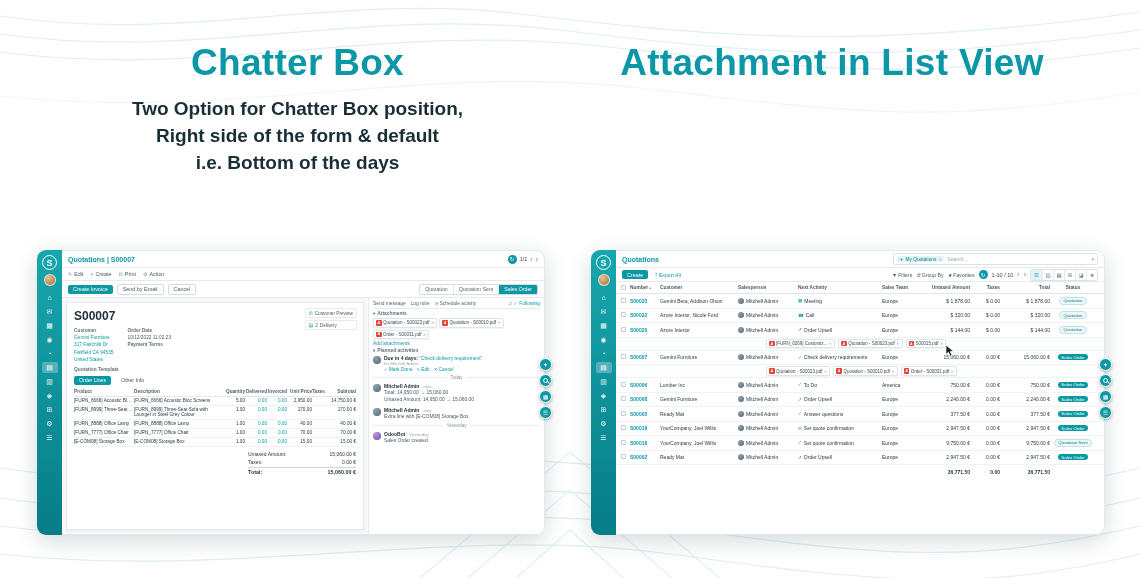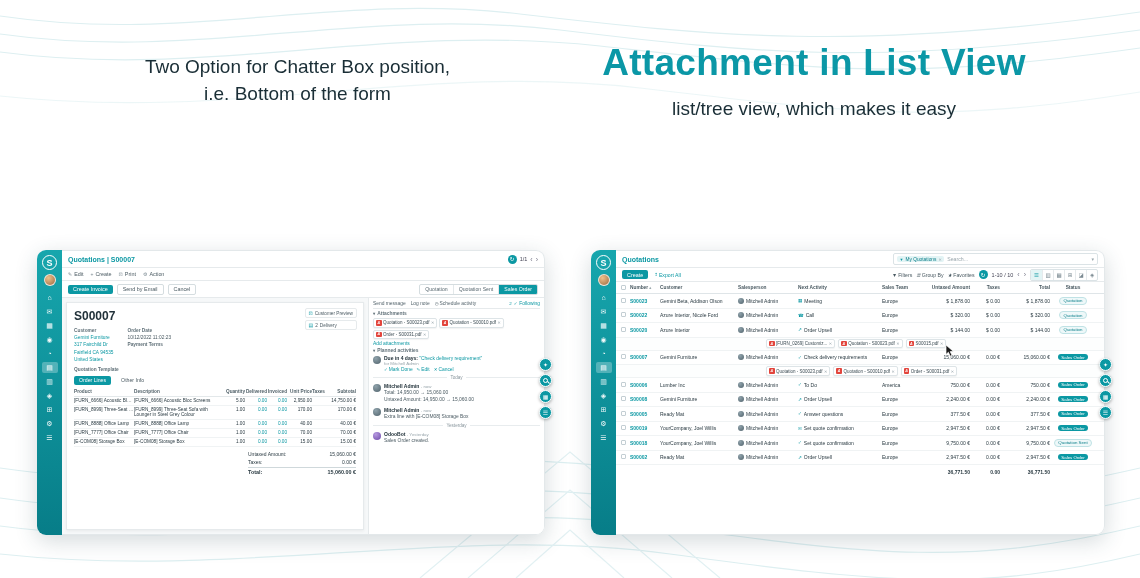--- a/index.html
+++ b/index.html
@@ -6,23 +6,23 @@
     --acc:#0b98a3; --accd:#077d88; --head:#0b97a6; --ink:#1a2e36; --gray:#6b7b84;
     --line:#e6eaec; --pdf:#e2453c;
   }
   *{box-sizing:border-box;margin:0;padding:0}
   html,body{width:1140px;height:578px}
   body{position:relative;font-family:"Liberation Sans",sans-serif;background:#fff;overflow:hidden}
   .bg{position:absolute;inset:0;z-index:0}
   
   .feature{position:absolute;text-align:center;z-index:2}
   .f-left{left:55px;top:42px;width:485px}
-  .f-right{left:564px;top:42px;width:500px}
+  .f-right{left:582px;top:42px;width:500px}
   .ftitle{font-size:37px;font-weight:bold;color:var(--head);letter-spacing:.3px}
-  .fdesc{margin-top:12px;font-size:19px;line-height:1.42;color:var(--ink);font-weight:400}
+  .fdesc{margin-top:12px;font-size:19px;line-height:1.42;color:var(--ink);font-weight:700}
   .dline{display:block}
   
   .shot{position:absolute;background:#fff;border-radius:9px;box-shadow:0 6px 22px rgba(40,70,80,.20);display:flex;z-index:3}
   #shot-form{left:37px;top:250px;width:508px;height:285px}
   #shot-list{left:591px;top:250px;width:514px;height:285px}
   .sbar{width:25px;background:linear-gradient(180deg,#17a6ad,#077d88);border-radius:9px 0 0 9px;display:flex;flex-direction:column;align-items:center;padding:5px 0 0;gap:4px;flex:none}
   .logo{width:15px;height:15px;border-radius:50%;border:1.4px solid #fff;color:#fff;font-size:9px;font-weight:bold;display:flex;align-items:center;justify-content:center}
   .savatar{width:12px;height:12px;border-radius:50%;background:radial-gradient(circle at 35% 30%,#f0c08a,#9a6b42);border:1px solid rgba(255,255,255,.75)}
   .sicons{display:flex;flex-direction:column;gap:3px;margin-top:2px}
   .sicons span{width:16px;height:11px;display:flex;align-items:center;justify-content:center;color:rgba(255,255,255,.93);font-size:7px;border-radius:2px;cursor:pointer}
@@ -148,29 +148,30 @@
     <path d="M0,554 C240,580 450,524 670,554 S980,592 1140,554"></path>
   </g>
   <g stroke="#e2f1f3" fill="none" stroke-width="1.2">
     <path d="M420,578 L570,452 L720,578"></path>
     <path d="M468,578 L570,490 L672,578"></path>
     <path d="M516,578 L570,530 L624,578"></path>
   </g>
 </svg>
 
 <section class="feature f-left" data-name="feature-chatter-box">
+  <h1 class="ftitle" data-name="feature-title-chatter-box">Chatter Box</h1>
   <p class="fdesc" data-name="feature-desc-chatter-box">
     <span class="dline" data-name="desc-line">Two Option for Chatter Box position,</span>
-    <span class="dline" data-name="desc-line">i.e. Bottom of the form</span>
+    <span class="dline" data-name="desc-line">Right side of the form &amp; default</span>
+    <span class="dline" data-name="desc-line">i.e. Bottom of the days</span>
   </p>
 </section>
 <section class="feature f-right" data-name="feature-attachment-list">
   <h1 class="ftitle" data-name="feature-title-attachment-list">Attachment in List View</h1>
   <p class="fdesc" data-name="feature-desc-attachment-list">
-    <span class="dline" data-name="desc-line">list/tree view, which makes it easy</span>
   </p>
 </section>
 
 <div class="shot" id="shot-form" data-name="chatter-box-screenshot">
   <aside class="sbar" data-name="app-sidebar">
     <div class="logo" data-name="app-logo">S</div>
     <div class="savatar" data-name="user-avatar"></div>
     <div class="sicons" data-name="sidebar-menu">
       <span data-name="sidebar-icon-home">⌂</span>
       <span data-name="sidebar-icon-discuss">✉</span>

